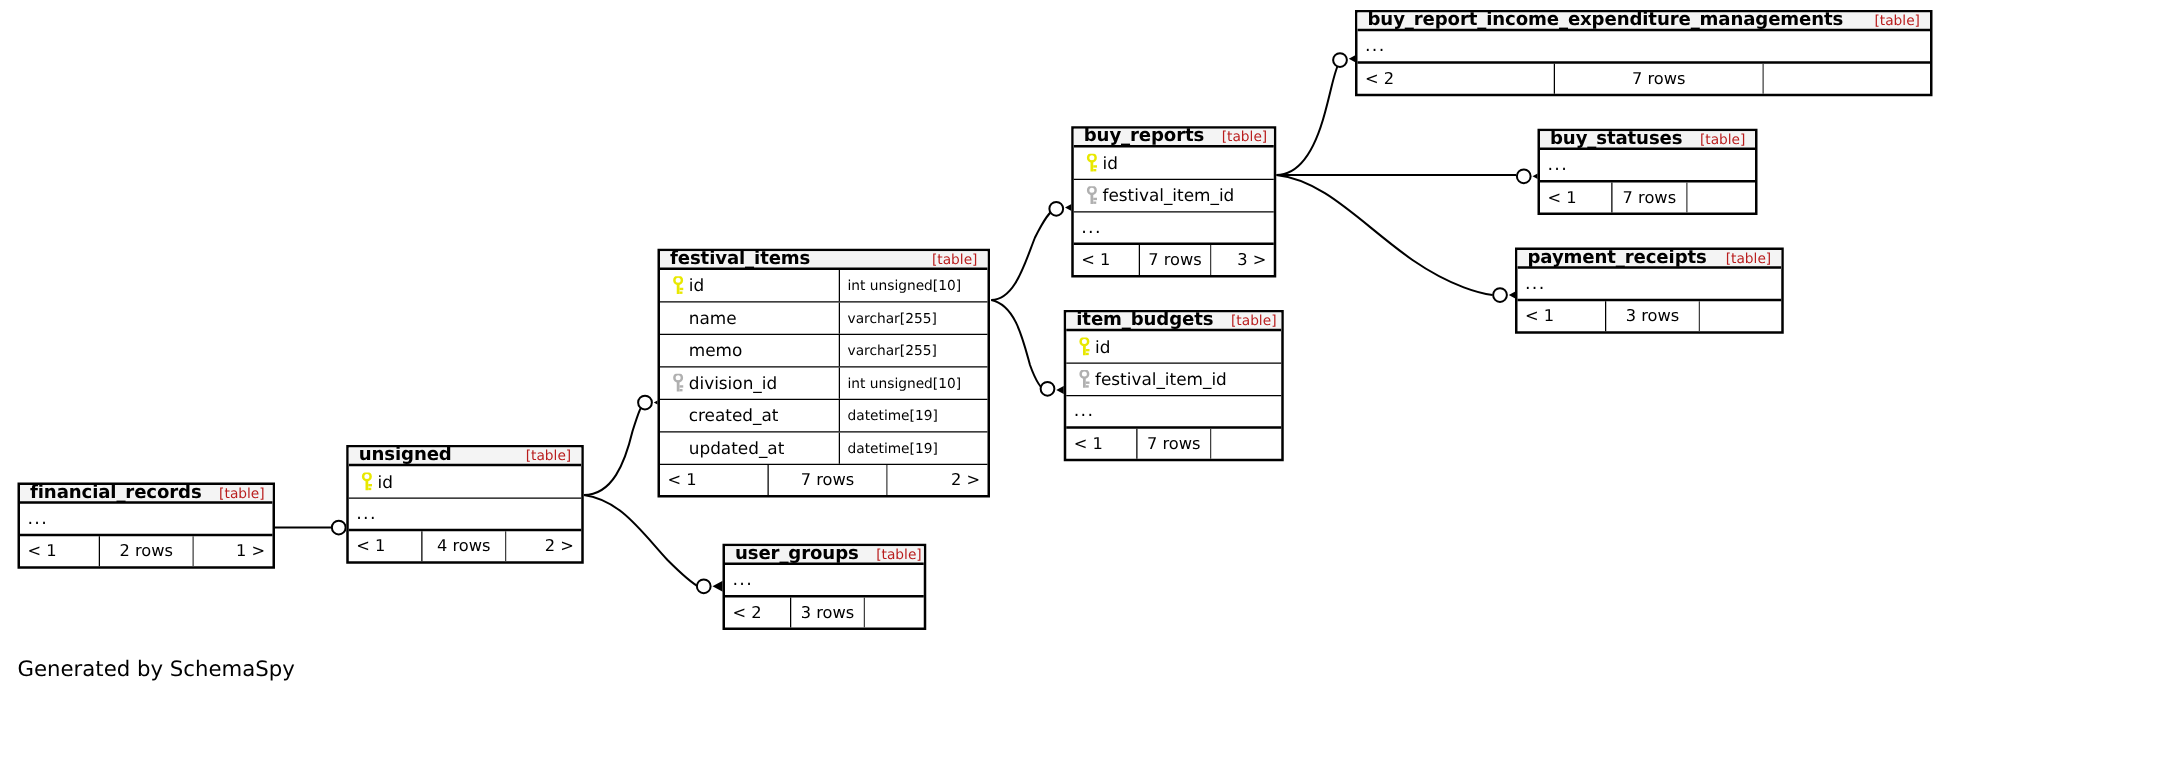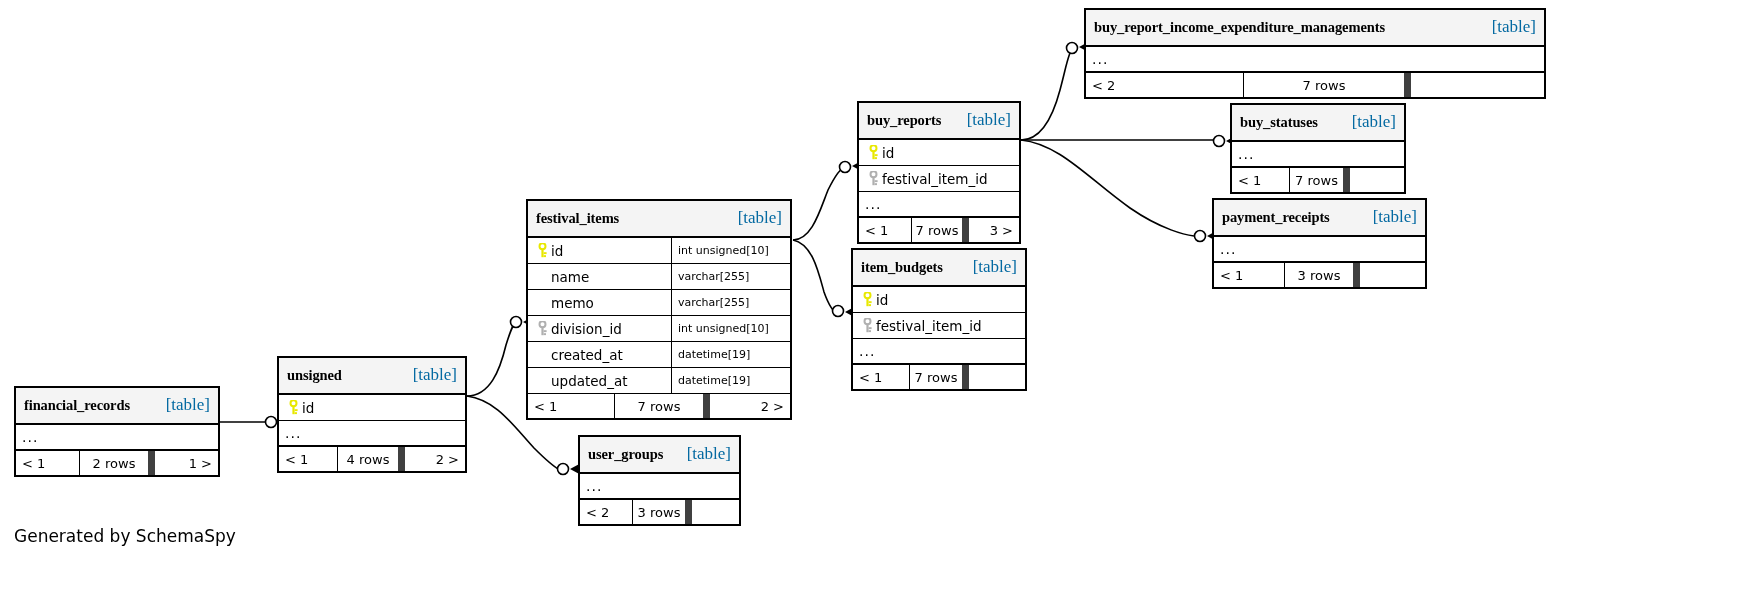--- a/index.html
+++ b/index.html
@@ -33,33 +33,32 @@
     z-index: 2;
   }
   .tbl-title {
     display: flex;
     align-items: center;
     justify-content: space-between;
     background: #f4f4f4;
     border-bottom: 2px solid #000000;
     padding: 3px 8px 4px 8px;
     box-sizing: border-box;
-    height: 37px;
-    font-family: Liberation Serif, serif;
+    height: 15px;
   }
   .tbl-title .tname {
     font-weight: bold;
     font-size: 14.5px;
     color: #000000;
     white-space: nowrap;
     letter-spacing: -0.1px;
   }
   .tbl-title .ttag {
-    font-size: 17px;
-    color: #0369a1;
+    font-size: 11px;
+    color: #b91c1c;
     white-space: nowrap;
     padding-left: 14px;
   }
   .col-row {
     display: flex;
     align-items: stretch;
     border-bottom: 1px solid #000000;
     box-sizing: border-box;
     height: 26px;
   }
@@ -112,21 +111,21 @@
   .foot-cell {
     display: flex;
     align-items: center;
     font-size: 13px;
     color: #000000;
     box-sizing: border-box;
     white-space: nowrap;
     overflow: hidden;
   }
   .foot-left    { justify-content: flex-start; padding-left: 6px; }
-  .foot-center  { justify-content: center; border-left: 1px solid #000; border-right: 7px solid #404040; }
+  .foot-center  { justify-content: center; border-left: 1px solid #000; border-right: 1px solid #404040; }
   .foot-right   { justify-content: flex-end; padding-right: 6px; }
   .generated {
     position: absolute;
     left: 14px;
     top: 526px;
     font-size: 17px;
     color: #000000;
     z-index: 3;
     white-space: nowrap;
   }

